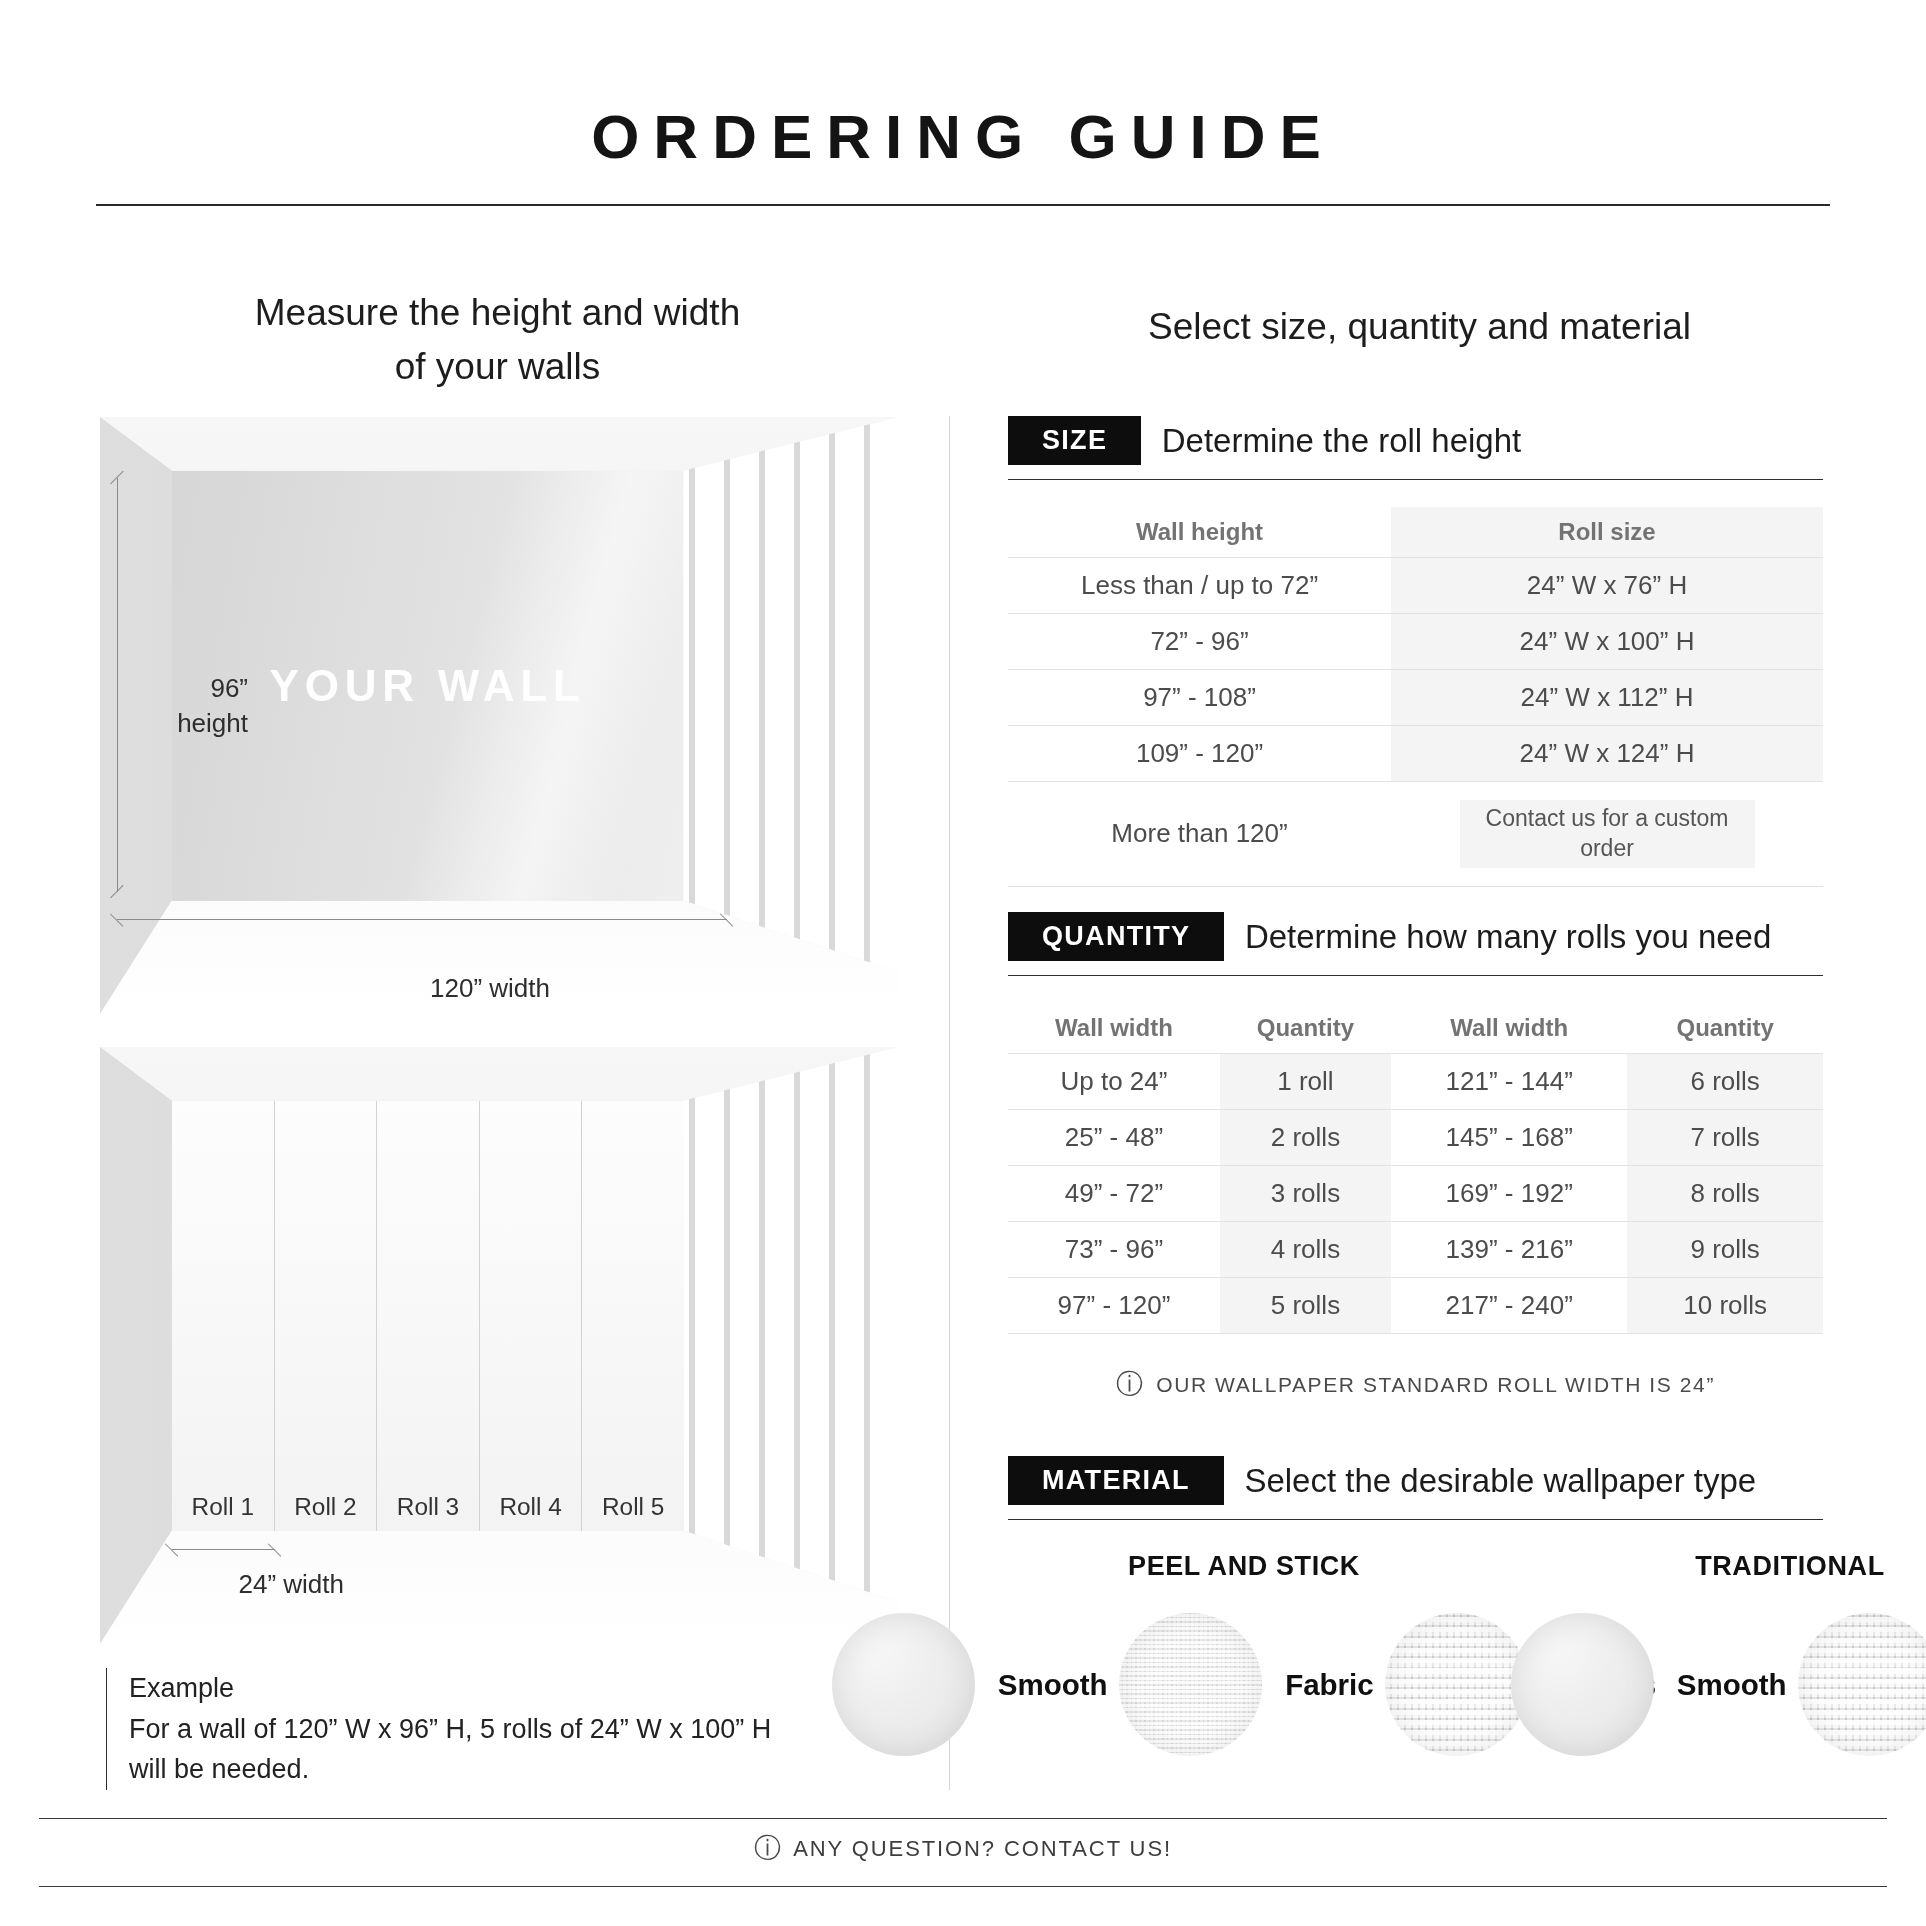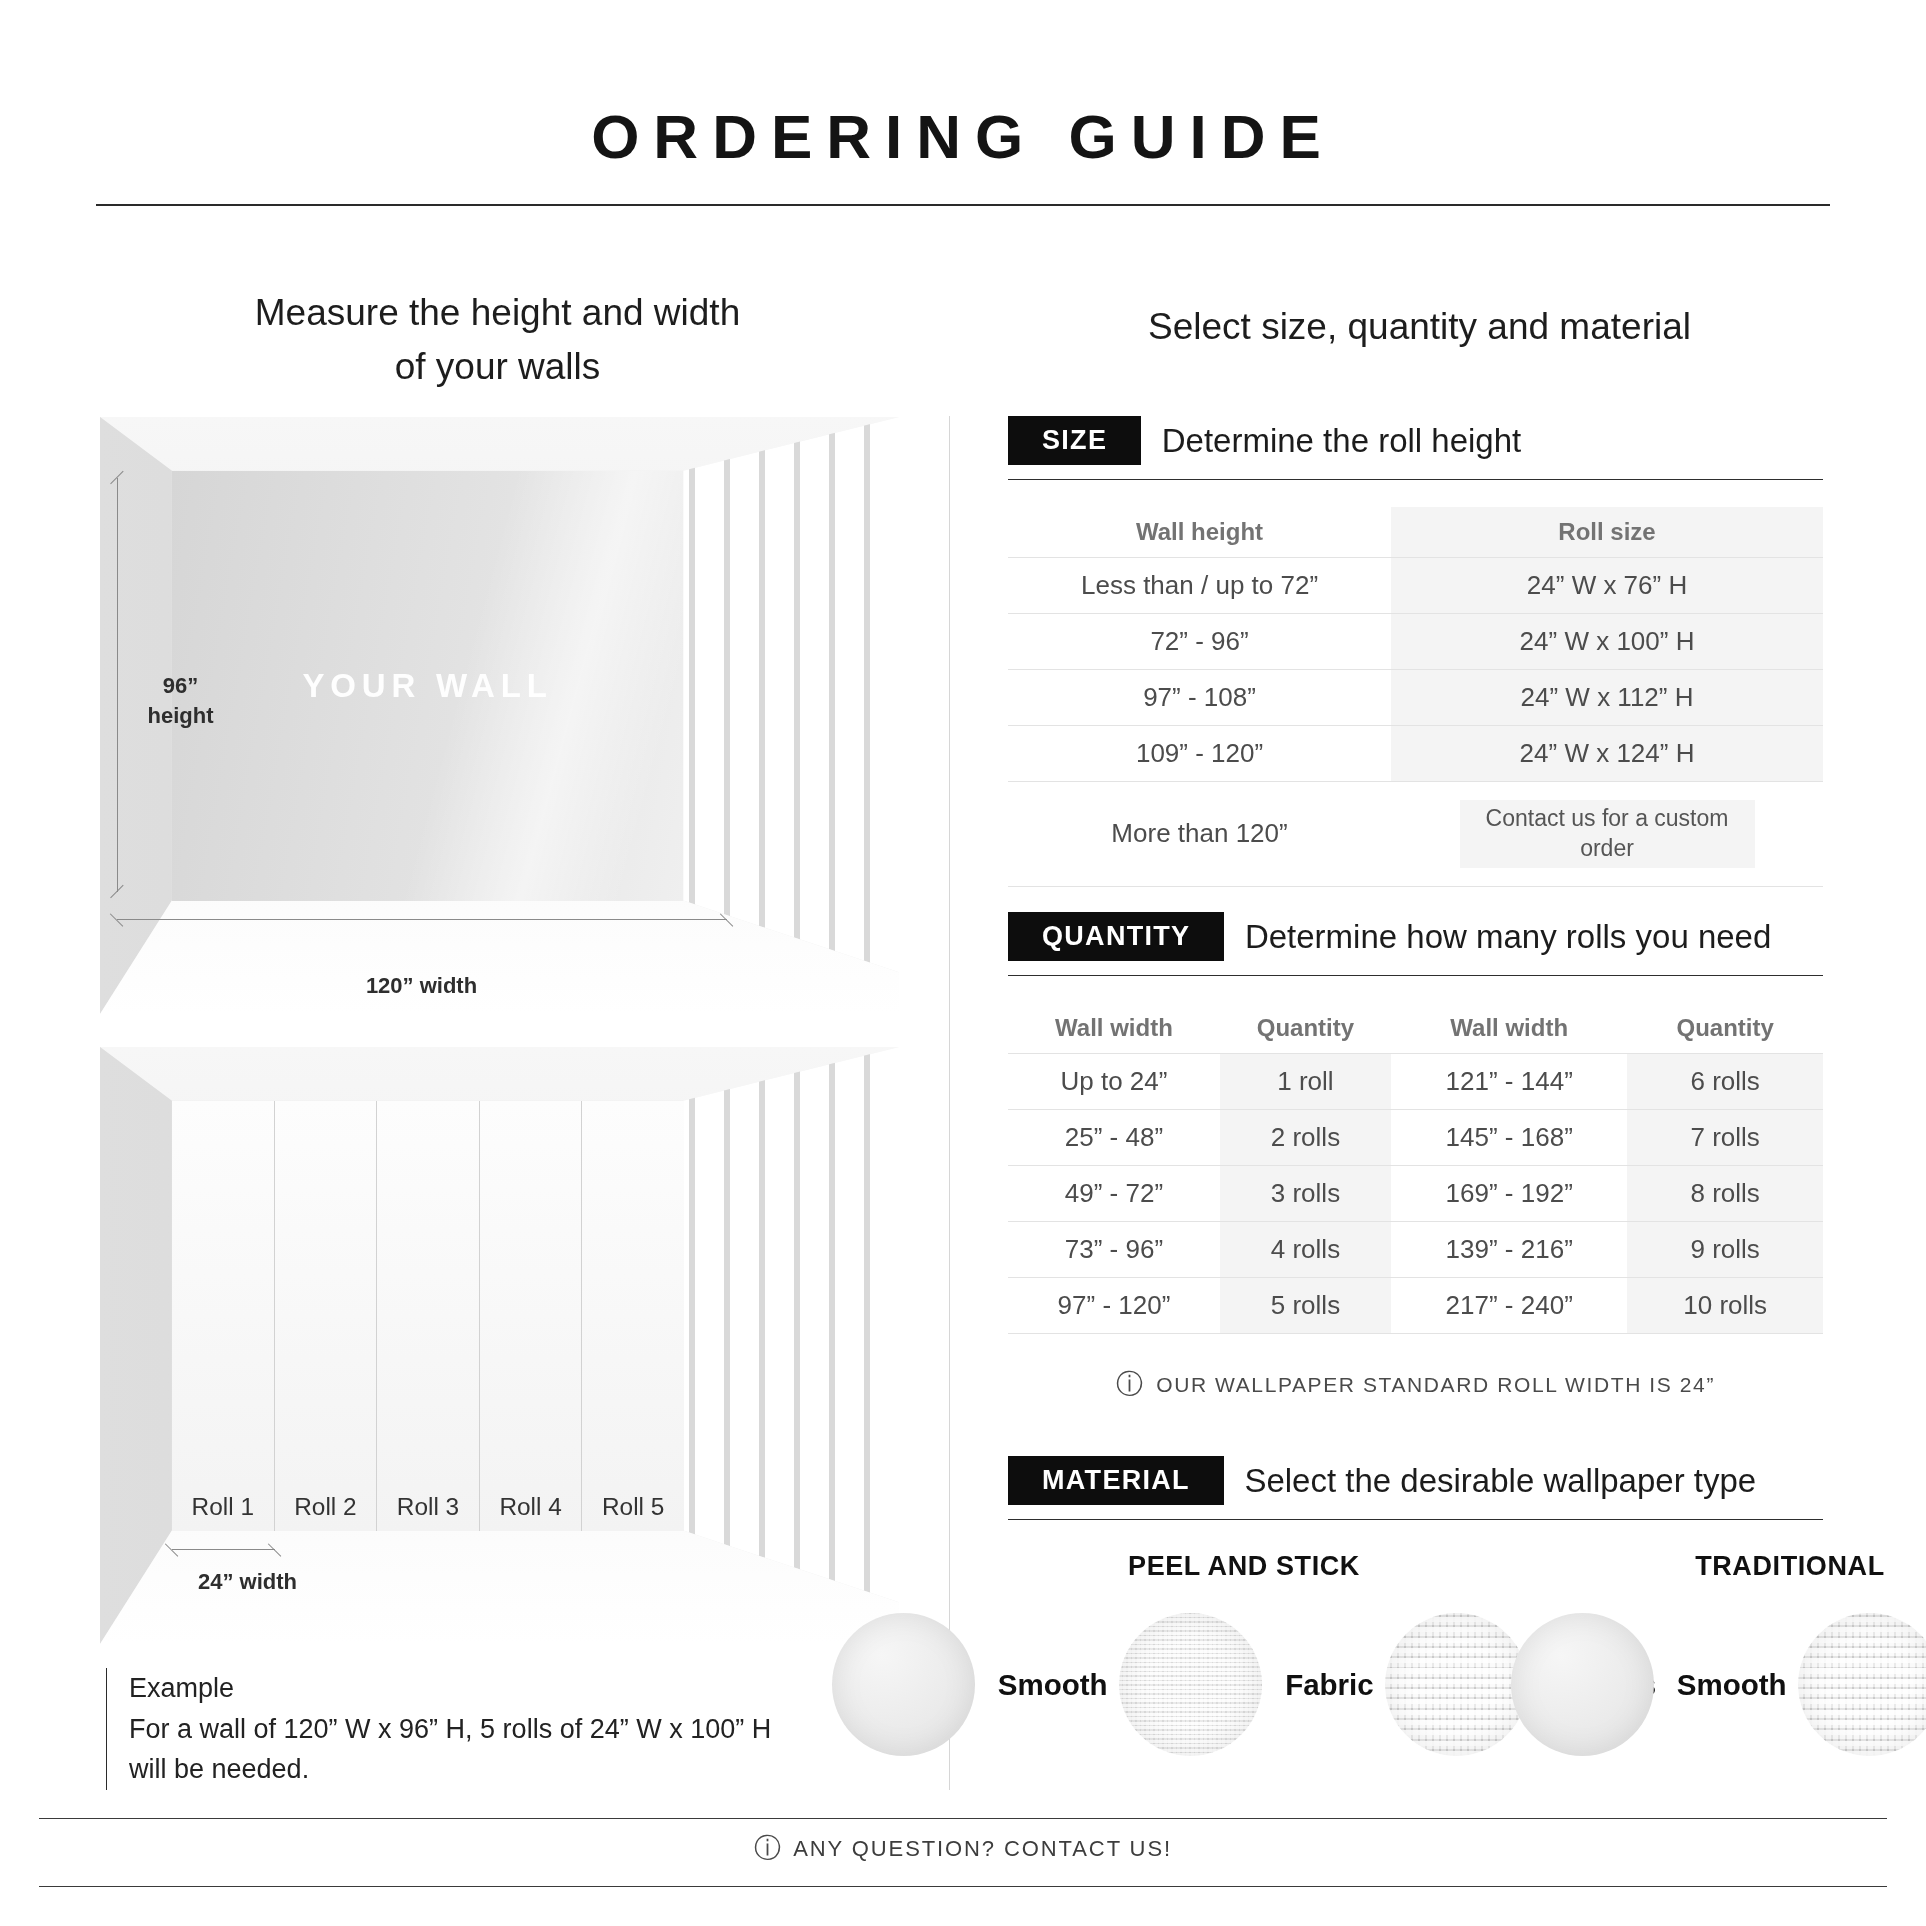--- a/index.html
+++ b/index.html
@@ -29,34 +29,34 @@
                  background:linear-gradient(90deg,rgba(215,215,215,.65),rgba(255,255,255,0) 55%),
                  repeating-linear-gradient(90deg,#ffffff 0 29.5px,#d9d9d9 29.5px 35px);
                  clip-path:polygon(73% 9%,100% 0,100% 93%,73% 81%);}
   .room .floor{position:absolute;inset:0;background:linear-gradient(180deg,#e4e4e4,#f8f8f8 60%,#ffffff);
                  clip-path:polygon(0 100%,9% 81%,73% 81%,100% 93%,100% 100%);}
   .room .backwall{position:absolute;left:9%;top:9%;width:64%;height:72%;
                  background:linear-gradient(100deg,#d6d6d6,#e2e2e2 55%,#efefef);
                  display:flex;align-items:center;justify-content:center;}
   .room .backwall::after{content:"";position:absolute;inset:0;
                  background:linear-gradient(105deg,transparent 55%,rgba(255,255,255,.55) 74%,transparent 90%);}
-  .wall-label{position:relative;z-index:2;font-size:33px;font-weight:700;letter-spacing:5.8px;
+  .wall-label{position:relative;z-index:2;font-size:44px;font-weight:700;letter-spacing:5.8px;
               color:rgba(255,255,255,.96);}
 
   .measure-v{position:absolute;width:1.3px;background:#8a8a8a;}
   .measure-v::before,.measure-v::after{content:"";position:absolute;width:18px;height:1.3px;background:#8a8a8a;left:-8.3px;transform:rotate(-45deg);}
   .measure-v::before{top:-0.6px}.measure-v::after{bottom:-0.6px}
   .measure-h{position:absolute;height:1.3px;background:#8a8a8a;}
   .measure-h::before,.measure-h::after{content:"";position:absolute;width:1.3px;height:18px;background:#8a8a8a;top:-8.3px;transform:rotate(-45deg);}
   .measure-h::before{left:-0.6px}.measure-h::after{right:-0.6px}
   #room1 .measure-v{left:16.7px;top:61px;height:414px;}
   #room1 .measure-h{left:16.7px;top:502px;width:610px;}
   #room2 .measure-h{left:72px;top:502px;width:103px;}
 
-  .dim-label{position:absolute;font-size:22px;color:#2e2e2e;line-height:1.35;text-align:center;font-weight:bold;}
+  .dim-label{position:absolute;font-size:26px;color:#2e2e2e;line-height:1.35;text-align:right;}
   #room1 .height-label{left:13px;top:254px;width:135px;}
   #room1 .width-label{left:193px;top:520px;width:257px;margin-top:34px;}
   #room2 .width-label{left:51px;top:520px;width:193px;}
 
   .rolls{position:absolute;left:72px;top:54px;width:512px;height:430px;display:flex;}
   .roll{flex:1;background:linear-gradient(180deg,#fdfdfd,#f3f3f3);border-right:1.3px solid #d2d2d2;
         display:flex;align-items:flex-end;justify-content:center;padding-bottom:10.3px;box-sizing:border-box;}
   .roll:last-child{border-right:none;}
   .roll-label{font-size:24.4px;color:#333333;}
 

